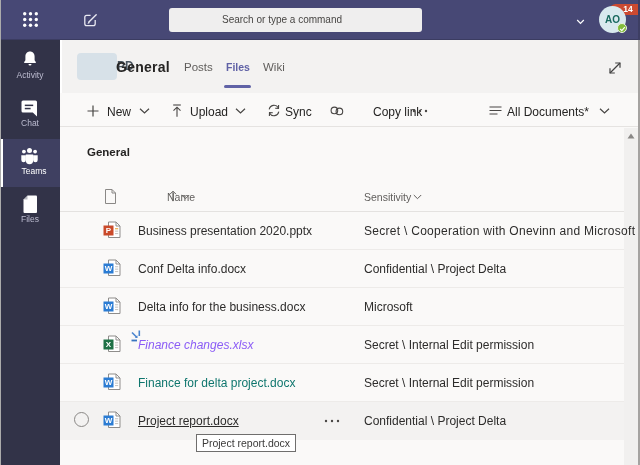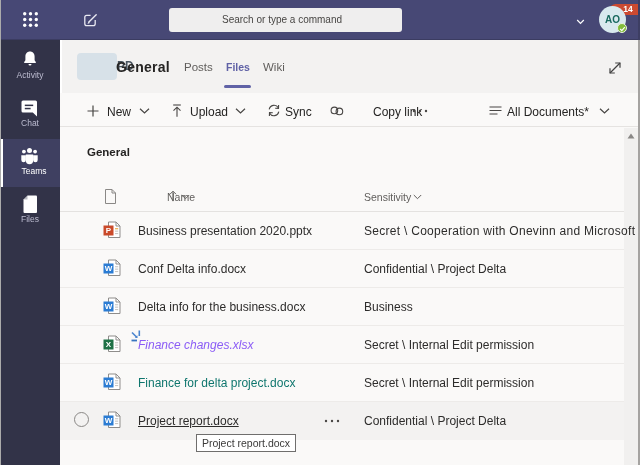--- a/index.html
+++ b/index.html
@@ -26,21 +26,21 @@
       <circle cx="14.3" cy="14.3" r="1.7"></circle>
   </g>
 </svg>
 
 <svg class="abs" style="left:83px;top:13px;" width="15" height="15" viewBox="0 0 15 15">
   <path d="M7.6 2.3 H3.7 a1.9 1.9 0 0 0 -1.9 1.9 v6.6 a1.9 1.9 0 0 0 1.9 1.9 h6.6 a1.9 1.9 0 0 0 1.9 -1.9 V6.9" fill="none" stroke="#E9E9F2" stroke-width="1.3"></path>
   <path d="M5.9 9.1 L13.2 1.8" stroke="#E9E9F2" stroke-width="1.4" stroke-linecap="round"></path>
   <path d="M5.5 8.5 l-1 2.4 2.4 -1 z" fill="#E9E9F2"></path>
 </svg>
 
-<div class="abs" style="left:169px;top:8px;width:233px;height:24px;background:#EFEEEE;border-radius:3px;line-height:24px;font-size:10px;color:#484644;padding-left:53px;">Search or type a command</div>
+<div class="abs" style="left:169px;top:8px;width:253px;height:24px;background:#EFEEEE;border-radius:3px;line-height:24px;font-size:10px;color:#484644;padding-left:53px;">Search or type a command</div>
 
 <div class="abs" style="left:578px;top:4px;width:36px;height:11px;background:#CC4A31;border-radius:5.5px;text-align:center;line-height:11px;font-size:8.5px;font-weight:bold;color:#fff;margin-left:32px;">14</div>
 
 <svg class="abs" style="left:576px;top:18.5px;" width="9" height="6" viewBox="0 0 9 6">
   <path d="M1.2 1 L4.5 4.3 L7.8 1" fill="none" stroke="#ffffff" stroke-width="1.2"></path>
 </svg>
 
 <div class="abs" style="left:599px;top:6px;width:27px;height:27px;border-radius:50%;background:#D8E9EE;text-align:center;line-height:27px;font-size:10px;font-weight:bold;color:#18695E;">AO</div>
 <div class="abs" style="left:617px;top:23px;width:10px;height:10px;border-radius:50%;background:#82BC3C;border:1px solid #E8F2E0;"></div>
 <svg class="abs" style="left:619px;top:25.5px;" width="7" height="6" viewBox="0 0 7 6">
@@ -205,21 +205,21 @@
 <svg class="abs" style="left:103px;top:297px;" width="19" height="18" viewBox="0 0 19 18">
   <path d="M5.5 1 H13 L17 5 V16.5 H5.5 z" fill="#fff" stroke="#8F8D8B" stroke-width="1"></path>
   <path d="M13 1 V5 H17" fill="none" stroke="#8F8D8B" stroke-width="1"></path>
   <rect x="12" y="7.2" width="3.2" height="1.1" fill="#C8C6C4"></rect>
   <rect x="12" y="9.6" width="3.2" height="1.1" fill="#C8C6C4"></rect>
   <rect x="12" y="12" width="3.2" height="1.1" fill="#C8C6C4"></rect>
   <rect x="0.5" y="4.5" width="10" height="10" fill="#2B7CD3"></rect>
   <text x="5.5" y="12.2" font-family="Liberation Sans, sans-serif" font-size="8" font-weight="bold" fill="#fff" text-anchor="middle">W</text>
 </svg>
 <div class="abs" style="left:138px;top:300px;font-size:12px;color:#2D2C2B;">Delta info for the business.docx</div>
-<div class="abs" style="left:364px;top:300px;font-size:12px;color:#2D2C2B;">Business</div>
+<div class="abs" style="left:364px;top:300px;font-size:12px;color:#2D2C2B;">Microsoft</div>
 
 <svg class="abs" style="left:103px;top:335px;" width="19" height="18" viewBox="0 0 19 18">
   <path d="M5.5 1 H13 L17 5 V16.5 H5.5 z" fill="#fff" stroke="#8F8D8B" stroke-width="1"></path>
   <path d="M13 1 V5 H17" fill="none" stroke="#8F8D8B" stroke-width="1"></path>
   <rect x="12" y="7.2" width="3.2" height="1.1" fill="#C8C6C4"></rect>
   <rect x="12" y="9.6" width="3.2" height="1.1" fill="#C8C6C4"></rect>
   <rect x="12" y="12" width="3.2" height="1.1" fill="#C8C6C4"></rect>
   <rect x="0.5" y="4.5" width="10" height="10" fill="#1E7145"></rect>
   <text x="5.5" y="12.2" font-family="Liberation Sans, sans-serif" font-size="8" font-weight="bold" fill="#fff" text-anchor="middle">X</text>
 </svg>

